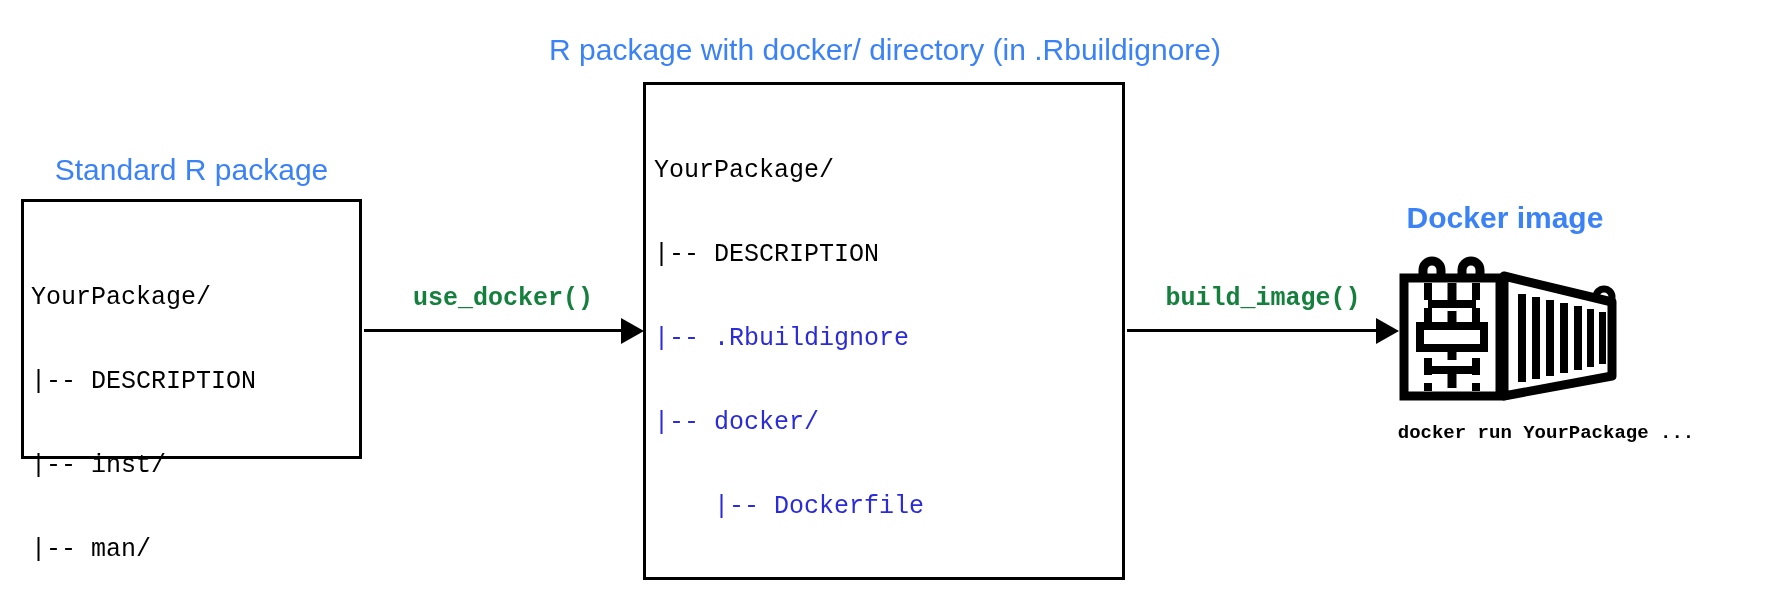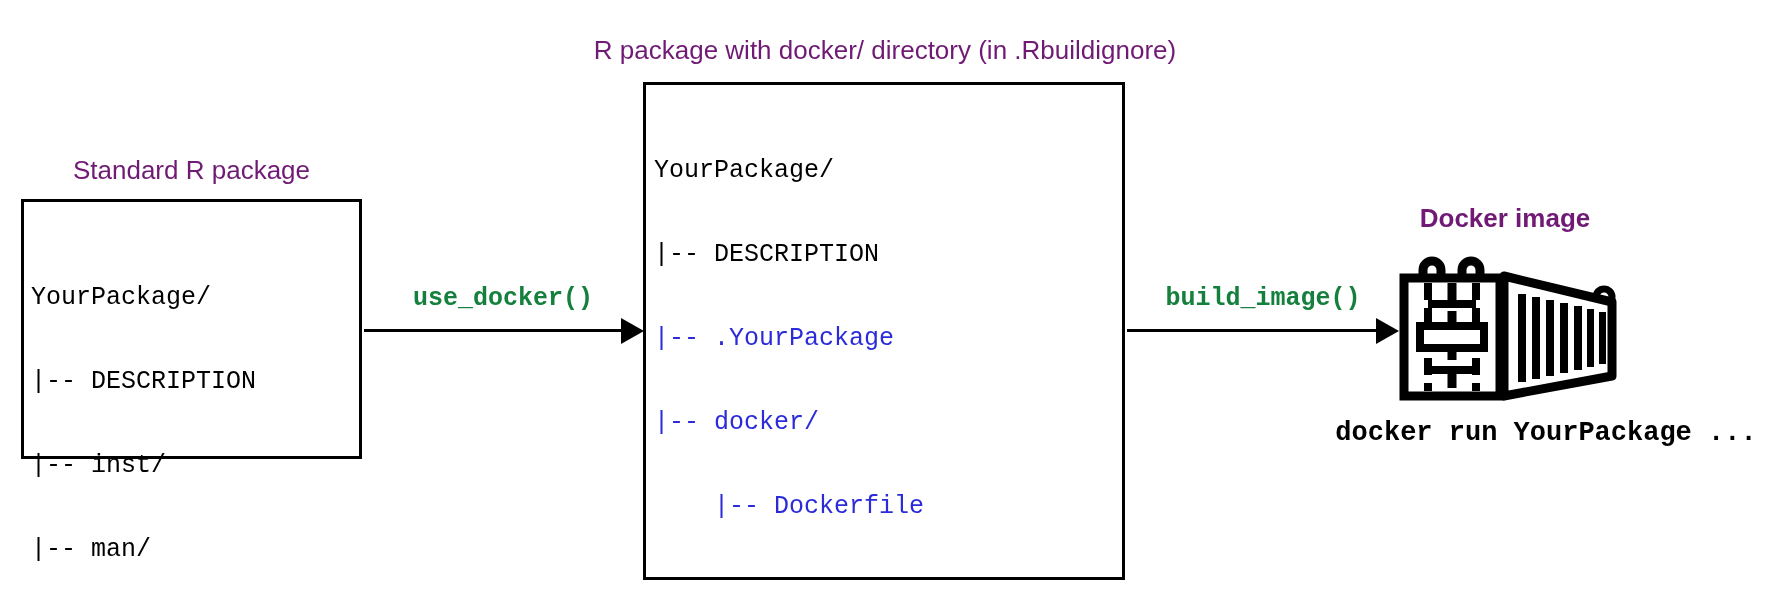--- a/index.html
+++ b/index.html
@@ -2,21 +2,21 @@
 <html style="--highlight: #2b2bd9; --ink: #000000; --canvas: #ffffff;"><head>
 <meta charset="utf-8">
 <style>
   html,body { margin:0; padding:0; background:#ffffff; }
   #canvas {
     position:relative; width:1782px; height:602px; background:#ffffff;
     font-family:"Liberation Sans","DejaVu Sans",sans-serif; color:#000;
     overflow:hidden;
   }
   .panel-title {
-    position:absolute; text-align:center; font-size:26px; line-height:30px; color:#701a75;
+    position:absolute; text-align:center; font-size:30px; line-height:30px; color:#3b82f6;
   }
   .tree-box {
     position:absolute; border:3px solid #000; box-sizing:border-box;
     background:#fff;
   }
   .tree {
     font-family:"Liberation Mono","DejaVu Sans Mono",monospace;
     font-size:25px; line-height:28px; white-space:pre; color:#000;
   }
   .tree-line { white-space:pre; }
@@ -44,21 +44,21 @@
     font-weight:bold; font-size:25px; line-height:28px; color:#15803d;
   }
   #use-docker-label  { left:364px;  top:285px; width:278px; }
   #build-image-label { left:1127px; top:285px; width:272px; }
 
   #container-icon { position:absolute; left:1398px; top:248px; width:222px; height:154px; }
 
   #docker-run-caption {
     position:absolute; left:1310px; top:417px; width:472px; text-align:center;
     font-family:"Liberation Mono","DejaVu Sans Mono",monospace;
-    font-weight:bold; font-size:27px; line-height:32px; color:#000; white-space:pre;
+    font-weight:bold; font-size:19px; line-height:32px; color:#000; white-space:pre;
   }
 </style>
 </head>
 <body>
 
 <div id="canvas">
 
   <div class="panel-title" id="left-title">Standard R package</div>
 
   <div class="tree-box tree" id="left-box">
@@ -74,21 +74,21 @@
   <div class="arrow-label" id="use-docker-label">use_docker()</div>
   <div class="arrow-line" id="arrow-1">
     <div class="head"></div>
   </div>
 
   <div class="panel-title" id="mid-title">R package with docker/ directory (in .Rbuildignore)</div>
 
   <div class="tree-box tree" id="mid-box">
     <div class="tree-line">YourPackage/</div>
     <div class="tree-line">|-- DESCRIPTION</div>
-    <div class="tree-line hl">|-- .YourPackage</div>
+    <div class="tree-line hl">|-- .Rbuildignore</div>
     <div class="tree-line hl">|-- docker/</div>
     <div class="tree-line hl">    |-- Dockerfile</div>
     
     
     
     
     
     
     
     

